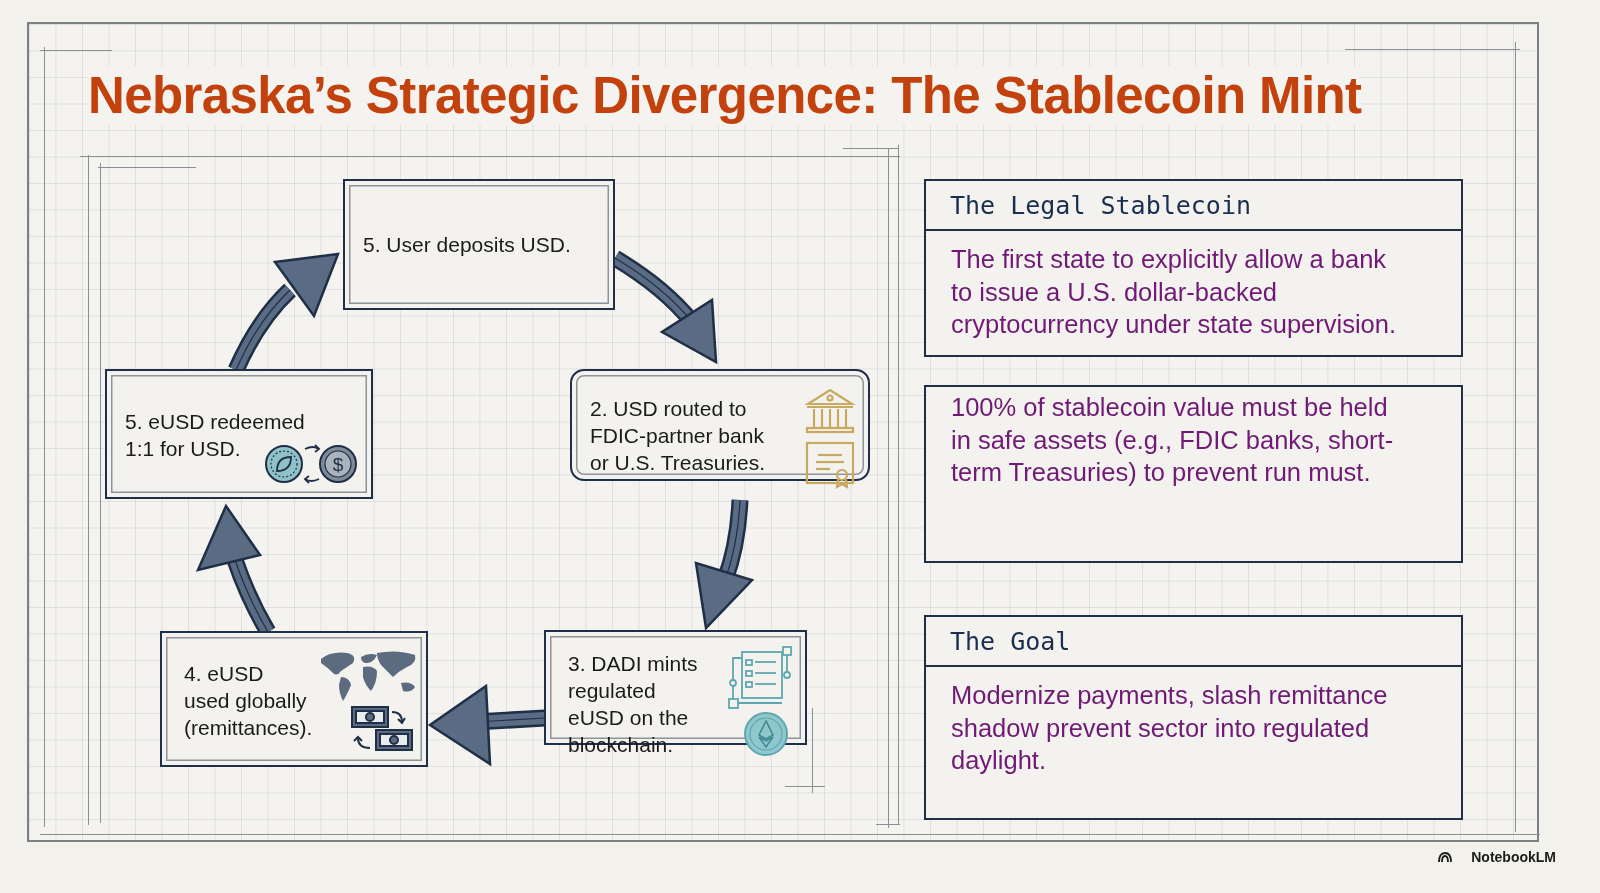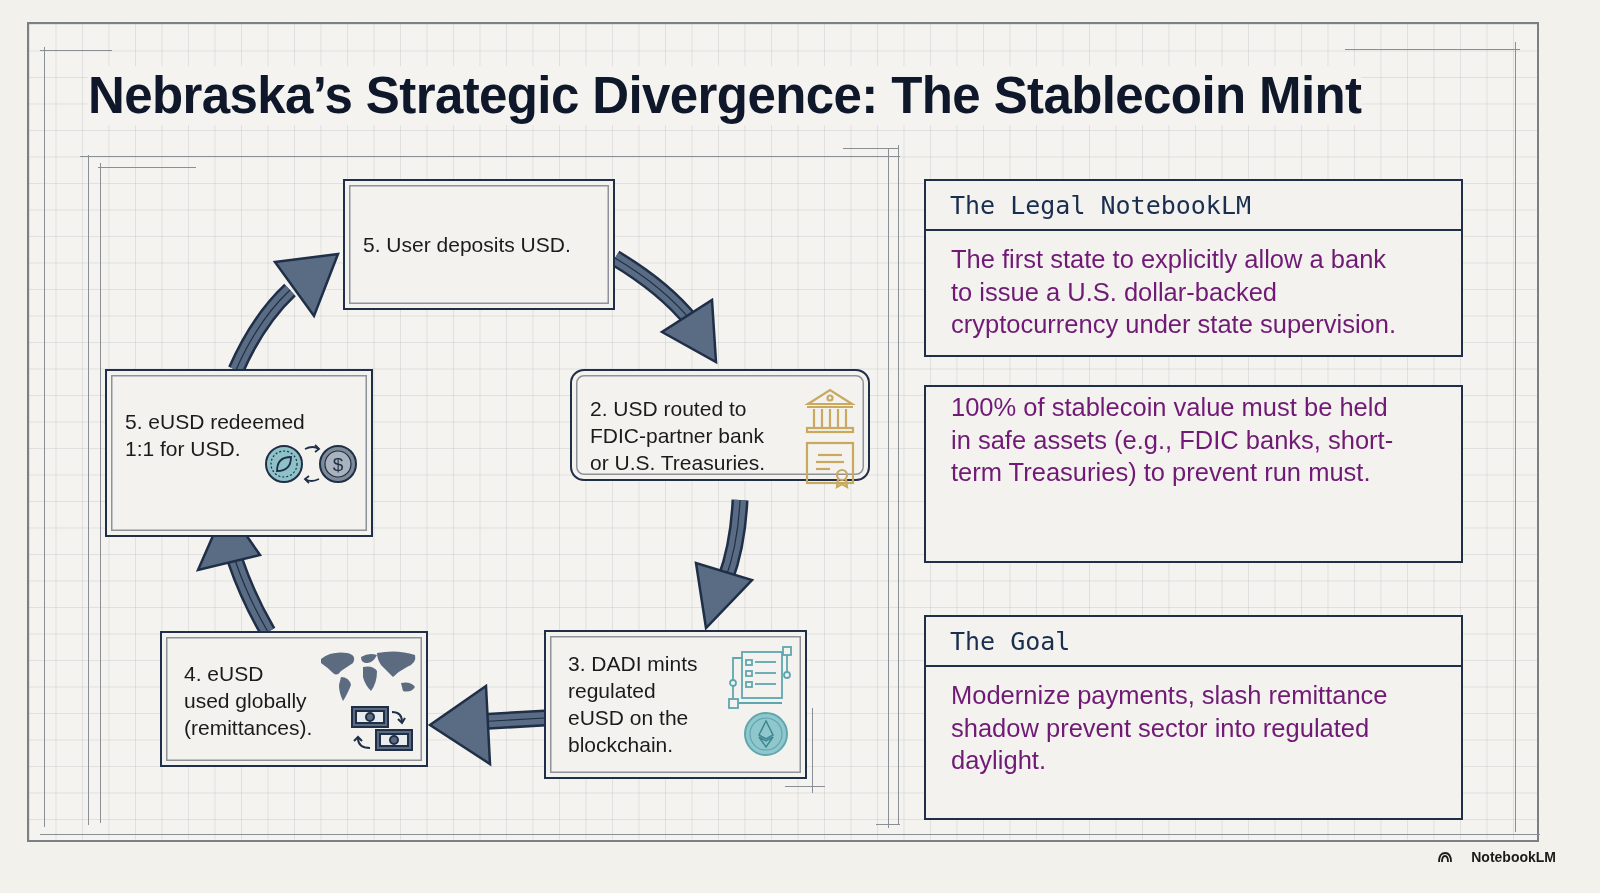--- a/index.html
+++ b/index.html
@@ -15,21 +15,21 @@
     background-color:#f4f3ef;
     background-image:
       linear-gradient(to right, rgba(150,155,165,0.22) 1px, transparent 1px),
       linear-gradient(to bottom, rgba(150,155,165,0.22) 1px, transparent 1px);
     background-size:26.5px 26.5px;
     box-sizing:border-box;
   }
   .deco { position:absolute; background:#8a8e95; }
   .title {
     position:absolute; left:88px; top:66px;
-    font-size:51px; font-weight:bold; color:#0f172a;
+    font-size:51px; font-weight:bold; color:#c2410c;
     letter-spacing:-0.6px; white-space:nowrap;
     background:#f4f3ef;
   }
   .step {
     position:absolute; box-sizing:border-box;
     border:2.5px solid #1f2f47;
     background:#f3f2ee;
     box-shadow: inset 0 0 0 4px #f3f2ee, inset 0 0 0 5.5px #8e939a;
   }
   .step .txt {
@@ -148,21 +148,21 @@
       <rect x="3" y="56" width="46" height="40"></rect>
       <line x1="14" y1="68" x2="38" y2="68"></line>
       <line x1="12" y1="75" x2="40" y2="75"></line>
       <line x1="12" y1="82" x2="26" y2="82"></line>
       <circle cx="38" cy="88" r="5"></circle>
       <polyline points="34,92 33,100 38,97 43,100 42,92"></polyline>
     </g>
   </svg>
 </div>
 
-<div class="step" style="left:544px;top:630px;width:263px;height:149px;">
+<div class="step" style="left:544px;top:630px;width:263px;height:115px;">
   <div class="txt" style="left:22px;top:18px;">
     <div>3. DADI mints</div>
     <div>regulated</div>
     <div>eUSD on the</div>
     <div>blockchain.</div>
   </div>
   <svg style="position:absolute;left:182px;top:14px;" width="70" height="114">
     <g fill="none" stroke="#5fa7b0" stroke-width="1.8">
       <rect x="14" y="6" width="40" height="46"></rect>
       <rect x="18" y="14" width="6" height="5"></rect>
@@ -214,21 +214,21 @@
       <rect x="32" y="30" width="28" height="12" fill="#e9ecef"></rect>
       <circle cx="46" cy="36" r="4" fill="#5c6b80"></circle>
       <path d="M44,8 Q54,8 54,18"></path>
       <polyline points="50,15 54,19 57,14"></polyline>
       <path d="M22,44 Q10,44 10,34"></path>
       <polyline points="6,37 10,33 14,37"></polyline>
     </g>
   </svg>
 </div>
 
-<div class="step" style="left:105px;top:369px;width:268px;height:168px;padding-left:44px;">
+<div class="step" style="left:105px;top:369px;width:268px;height:130px;padding-left:44px;">
   <div class="txt" style="left:18px;top:37px;">
     <div>5. eUSD redeemed</div>
     <div>1:1 for USD.</div>
   </div>
   <svg style="position:absolute;left:156px;top:70px;" width="96" height="46">
     <g>
       <circle cx="21" cy="23" r="18" fill="#8fc1c8" stroke="#1f2f47" stroke-width="2"></circle>
       <circle cx="21" cy="23" r="13" fill="none" stroke="#1f2f47" stroke-width="1.2" stroke-dasharray="2,2"></circle>
       <path d="M14,30 Q14,16 28,16 Q28,30 14,30 Z" fill="none" stroke="#1f2f47" stroke-width="1.8"></path>
     </g>
@@ -240,21 +240,21 @@
     <g fill="none" stroke="#1f2f47" stroke-width="1.8">
       <path d="M42,8 Q50,4 56,8"></path>
         <polyline points="52,4 56,8 52,11"></polyline>
       <path d="M56,38 Q48,42 42,38"></path>
         <polyline points="46,35 42,38 46,42"></polyline>
     </g>
   </svg>
 </div>
 
 <div class="card" style="top:179px;height:178px;">
-  <div class="head">The Legal NotebookLM</div>
+  <div class="head">The Legal Stablecoin</div>
   <div class="body">
     <div>The first state to explicitly allow a bank</div>
     <div>to issue a U.S. dollar-backed</div>
     <div>cryptocurrency under state supervision.</div>
   </div>
 </div>
 
 <div class="card" style="top:385px;height:178px;">
   <div class="body" style="padding-top:4px;">
     <div>100% of stablecoin value must be held</div>

